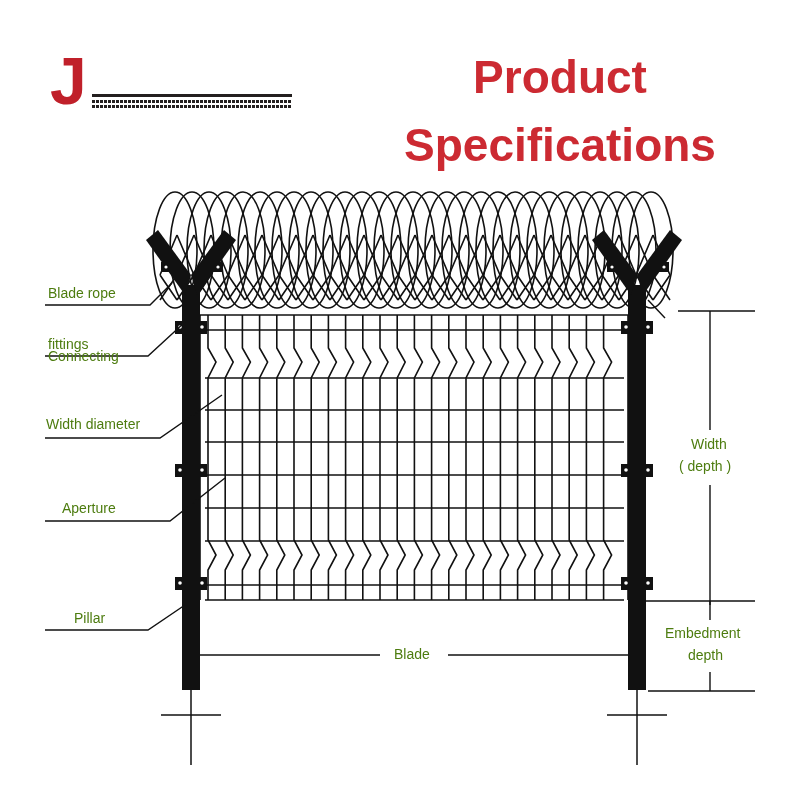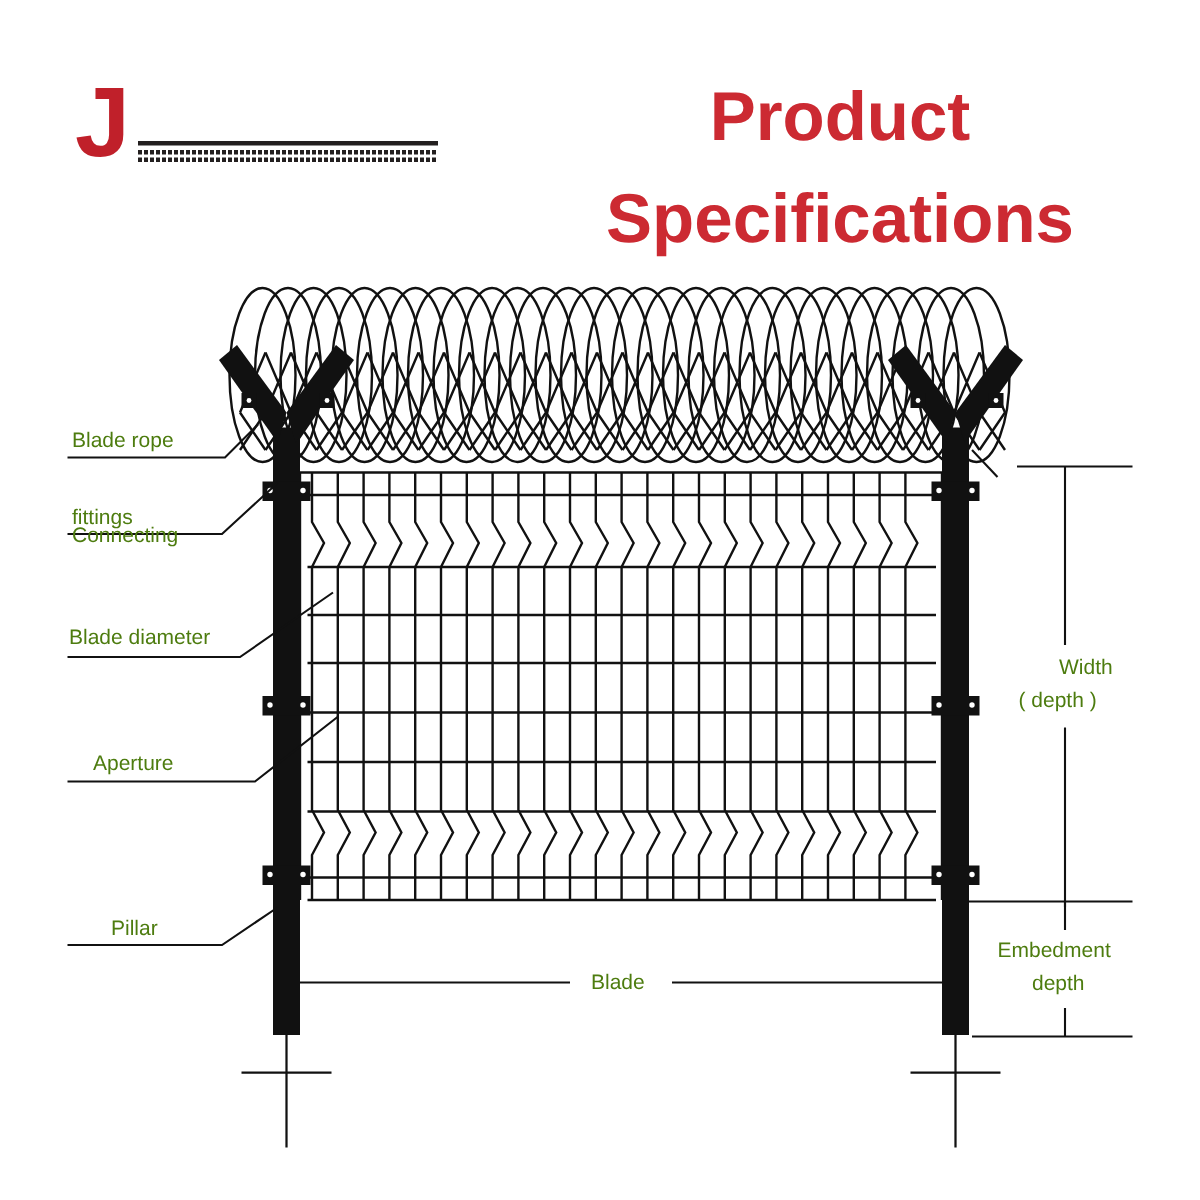--- a/index.html
+++ b/index.html
@@ -185,21 +185,21 @@
       <line x1="648" y1="691" x2="755" y2="691"></line>
       <line x1="200" y1="655" x2="380" y2="655"></line>
       <line x1="448" y1="655" x2="628" y2="655"></line>
       <line x1="648" y1="300" x2="665" y2="318"></line>
     </g>
 </svg>
 
 <div class="lbl" style="left:48px;top:285px;">Blade rope</div>
 <div class="lbl" style="left:48px;top:316px;margin-top:32px;">Connecting</div>
 <div class="lbl" style="left:48px;top:336px;">fittings</div>
-<div class="lbl" style="left:46px;top:416px;">Blade diameter</div>
+<div class="lbl" style="left:46px;top:416px;">Width diameter</div>
 <div class="lbl" style="left:62px;top:500px;">Aperture</div>
 <div class="lbl" style="left:74px;top:610px;">Pillar</div>
 
-<div class="lbl" style="left:706px;top:436px;">Width</div>
+<div class="lbl" style="left:691px;top:436px;">Width</div>
 <div class="lbl" style="left:679px;top:458px;">( depth )</div>
 <div class="lbl" style="left:665px;top:625px;">Embedment</div>
 <div class="lbl" style="left:688px;top:647px;">depth</div>
 <div class="lbl" style="left:390px;top:646px;background:#fff;padding:0 4px;">Blade</div>
 
 </body></html>

